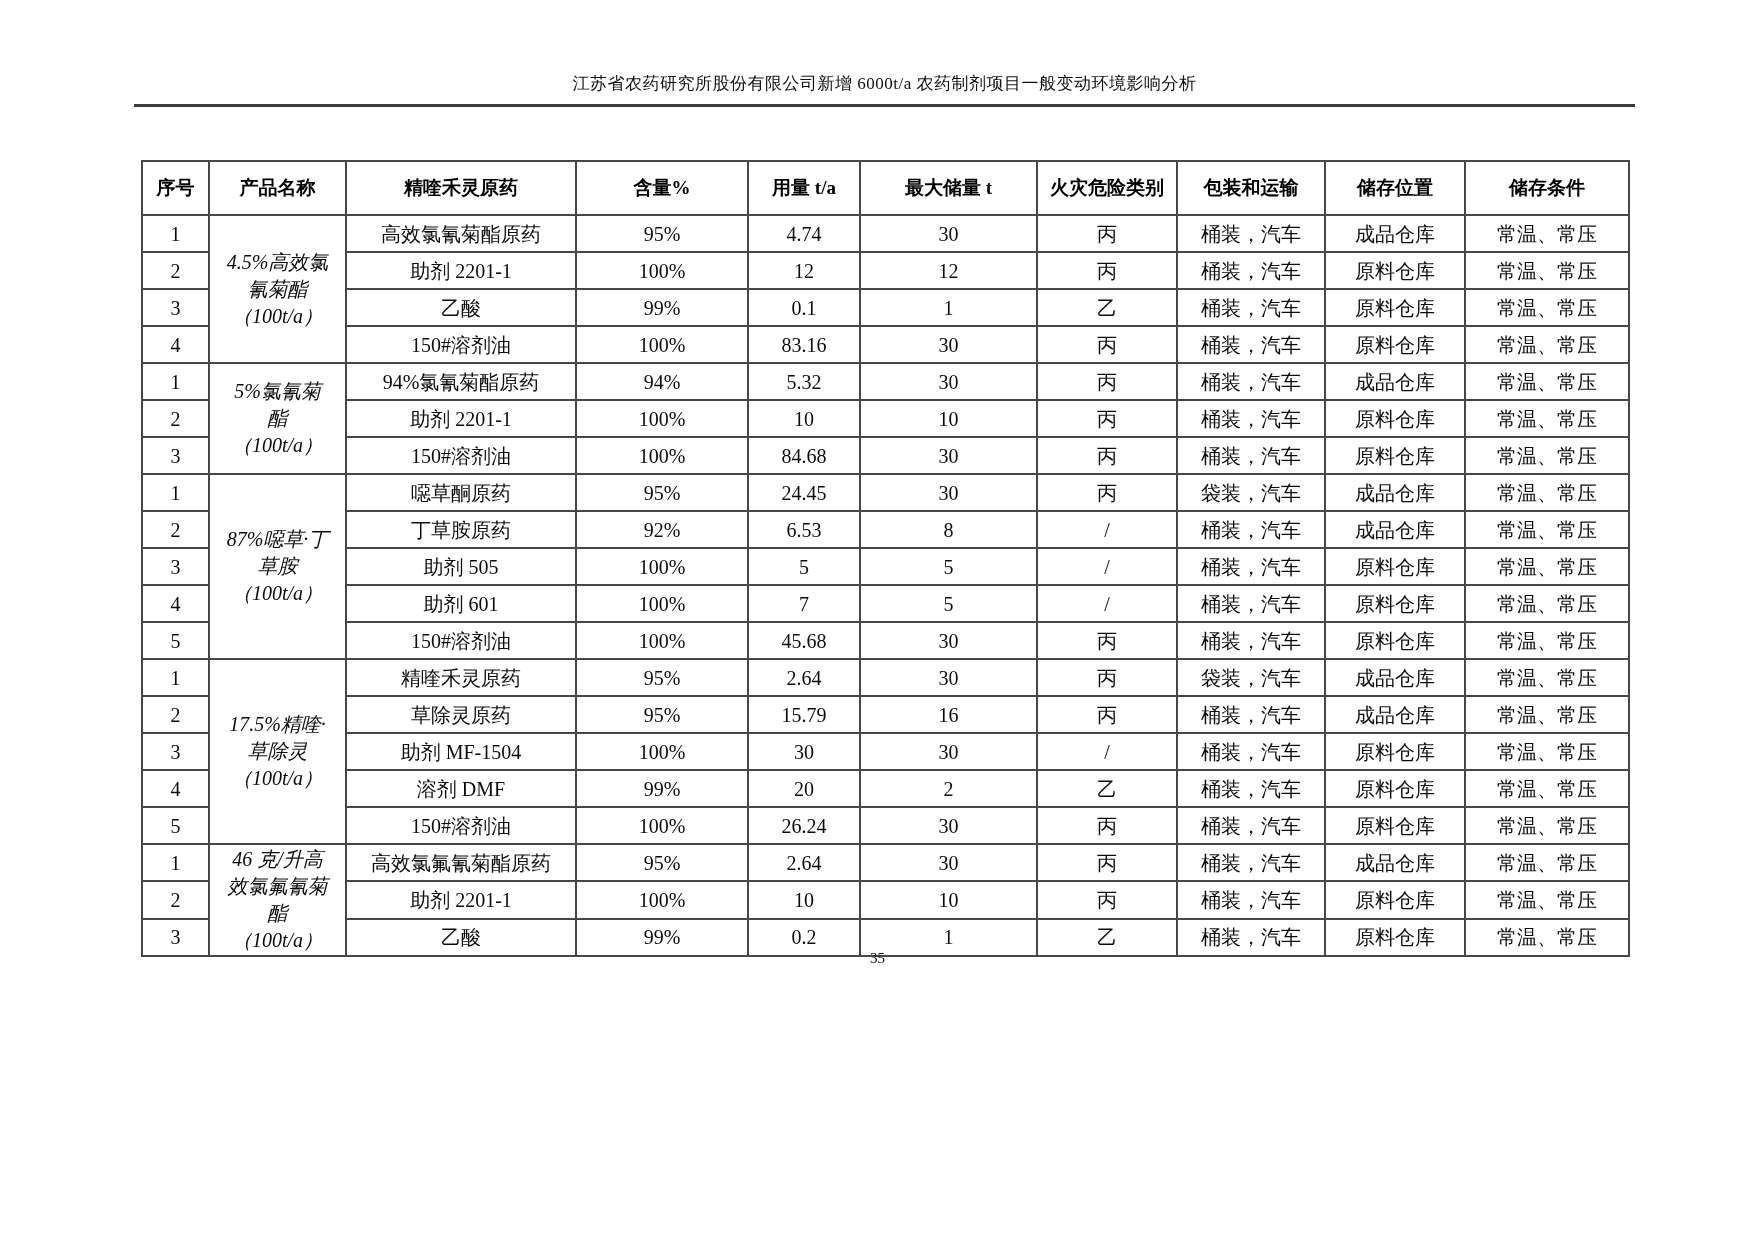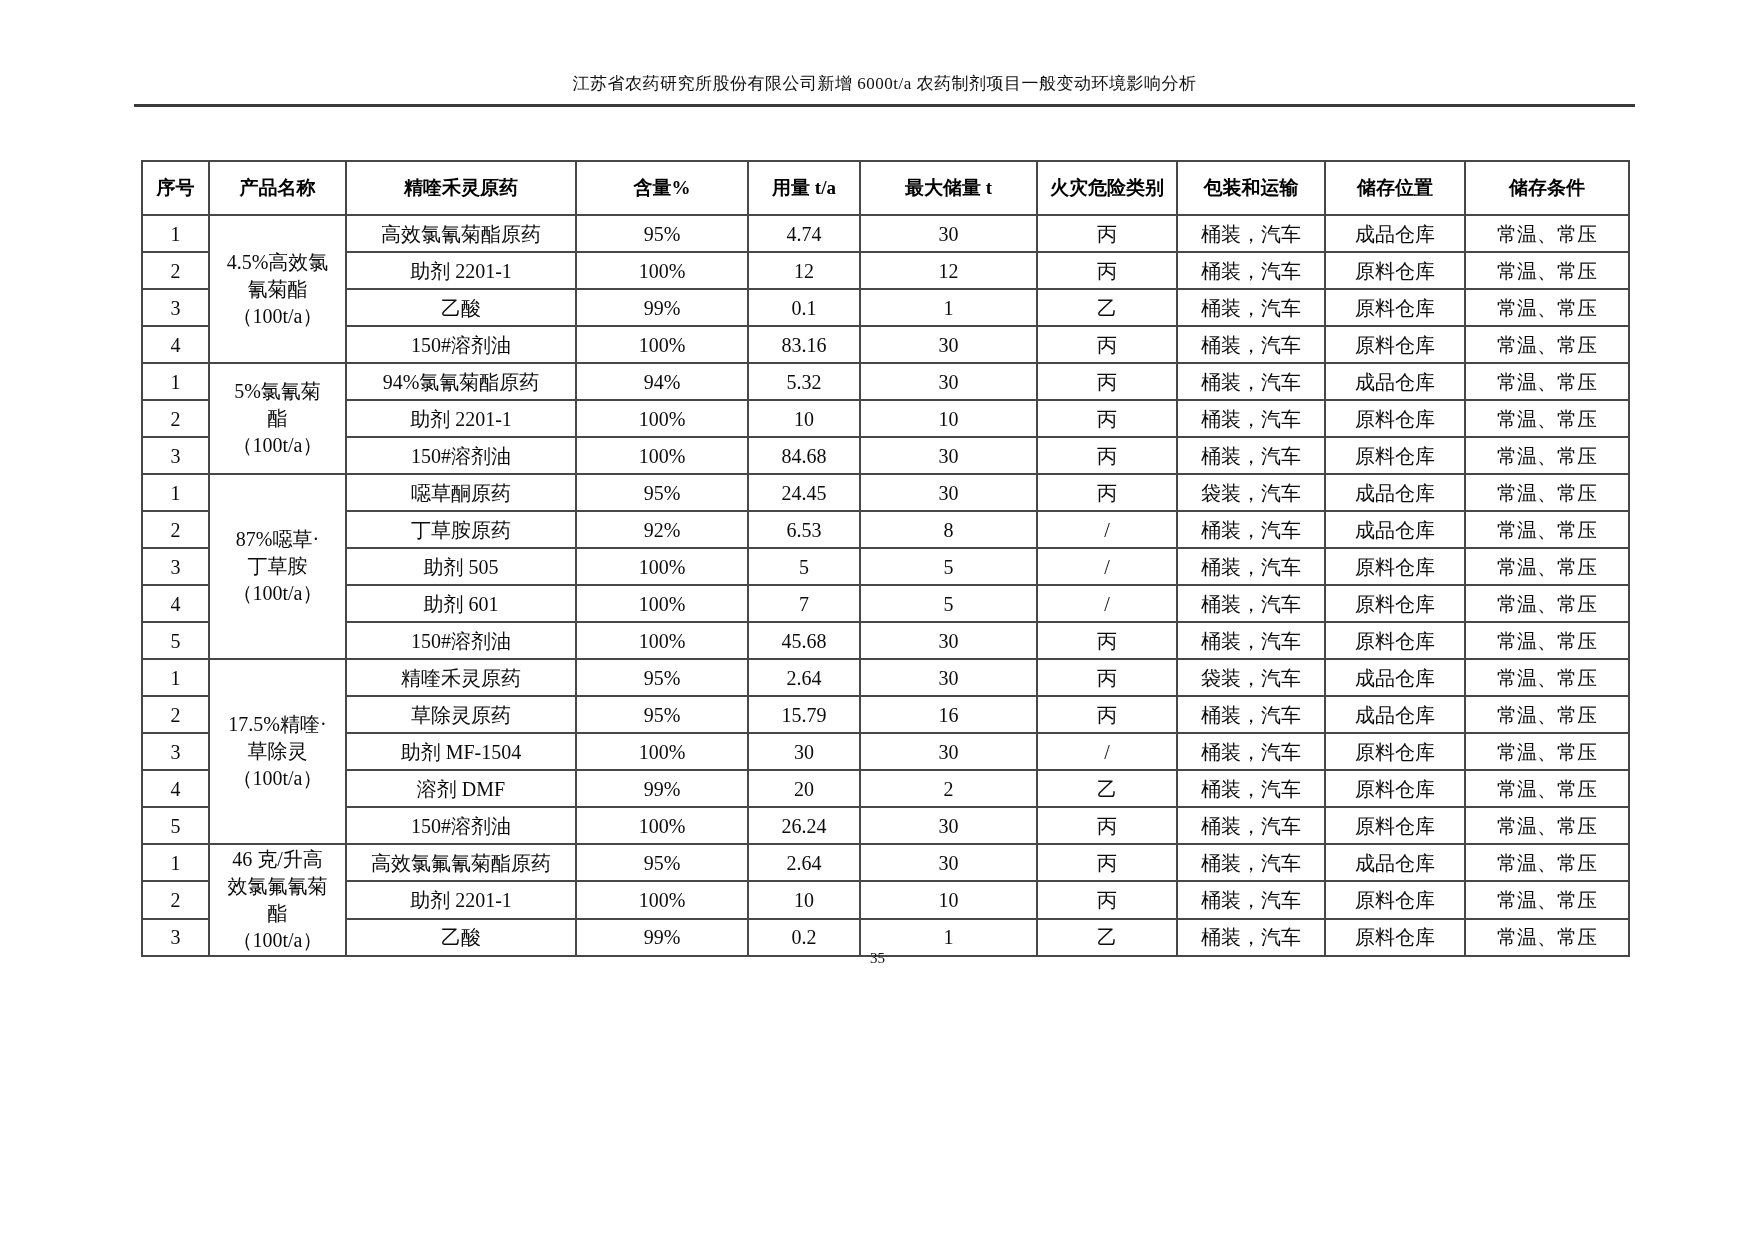--- a/index.html
+++ b/index.html
@@ -44,20 +44,21 @@
     color:#000;
   }
   .main-table td{
     height:33px; 
     font-size:20px;
     color:#0c0c0c;
   }
   .main-table td.product{
     line-height:1.35;
     padding:1px 16px;
+    font-style:italic;
   }
   .page-number{
     position:absolute;
     left:127px; top:950px;
     width:1501px;
     text-align:center;
     font-size:15px;
   }
 </style>
 </head>

